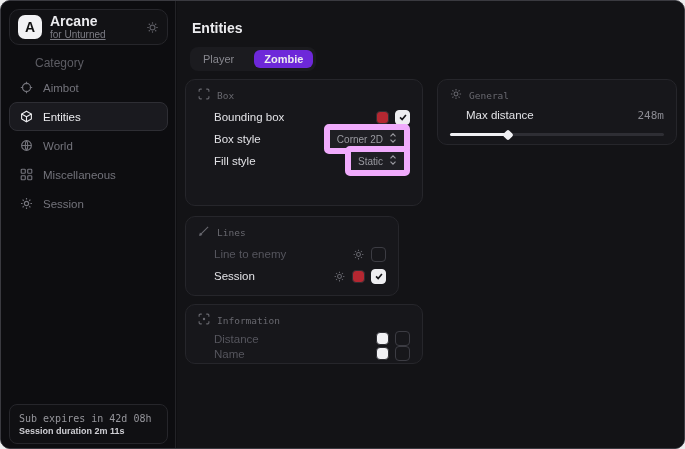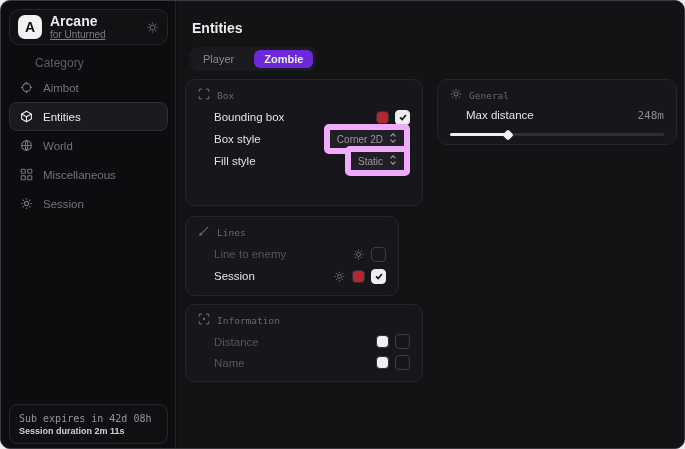--- a/index.html
+++ b/index.html
@@ -213,21 +213,21 @@
           <span class="swatch" style="background: rgb(180, 39, 49);"></span>
           <span class="checkbox checked">
             <svg width="10" height="10" viewBox="0 0 12 12" fill="none" stroke="#16161a" stroke-width="2">
                 <polyline points="2.5,6.5 5,9 9.5,3.5"></polyline>
               </svg>
           </span>
         </span>
       </div>
     </div>
 
-    <div class="card" style="left:8px;top:303px;width:238px;height:78px;">
+    <div class="card" style="left:8px;top:303px;width:238px;height:60px;">
       <div class="card-head">
         <span>
           <svg width="12" height="12" viewBox="0 0 16 16" fill="none" stroke="currentColor" stroke-width="1.5">
             <path d="M1.5 5V3a1.5 1.5 0 0 1 1.5-1.5h2M11 1.5h2A1.5 1.5 0 0 1 14.5 3v2M14.5 11v2a1.5 1.5 0 0 1-1.5 1.5h-2M5 14.5H3A1.5 1.5 0 0 1 1.5 13v-2"></path>
               <circle cx="8" cy="8" r="1.6" fill="currentColor" stroke="none"></circle>
           </svg>
         </span>
         <span>Information</span>
       </div>
       <div class="row">

